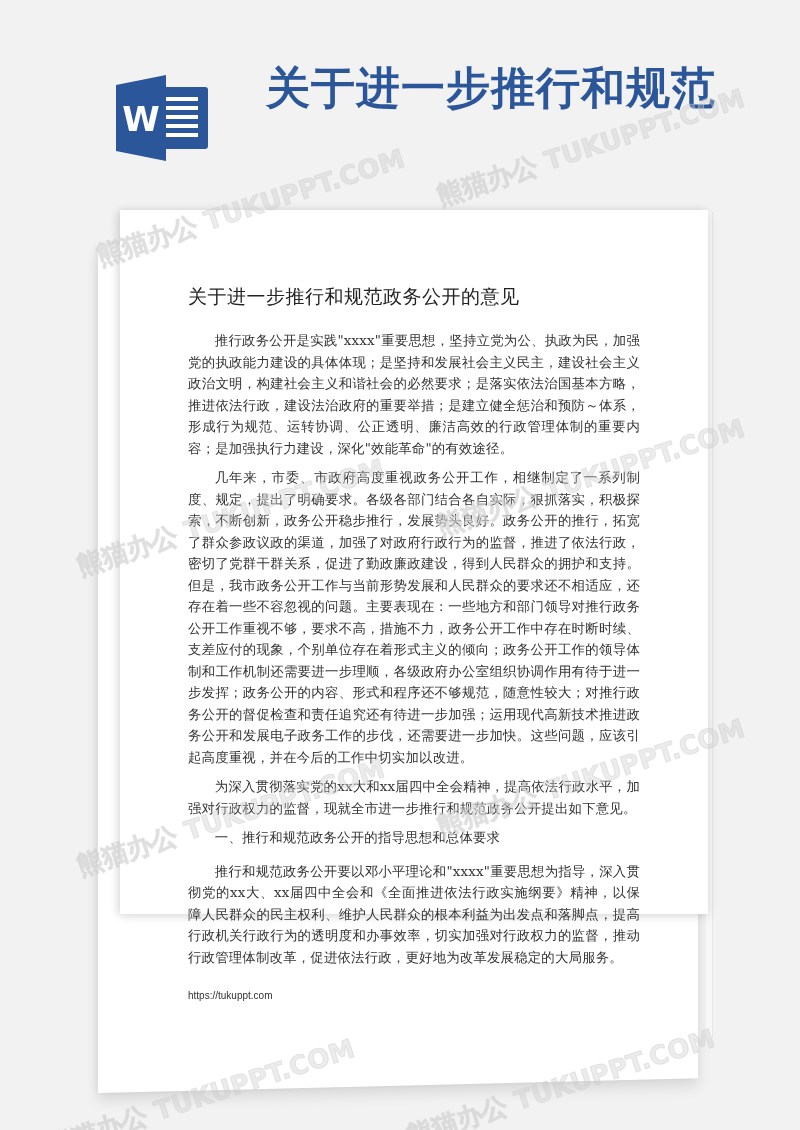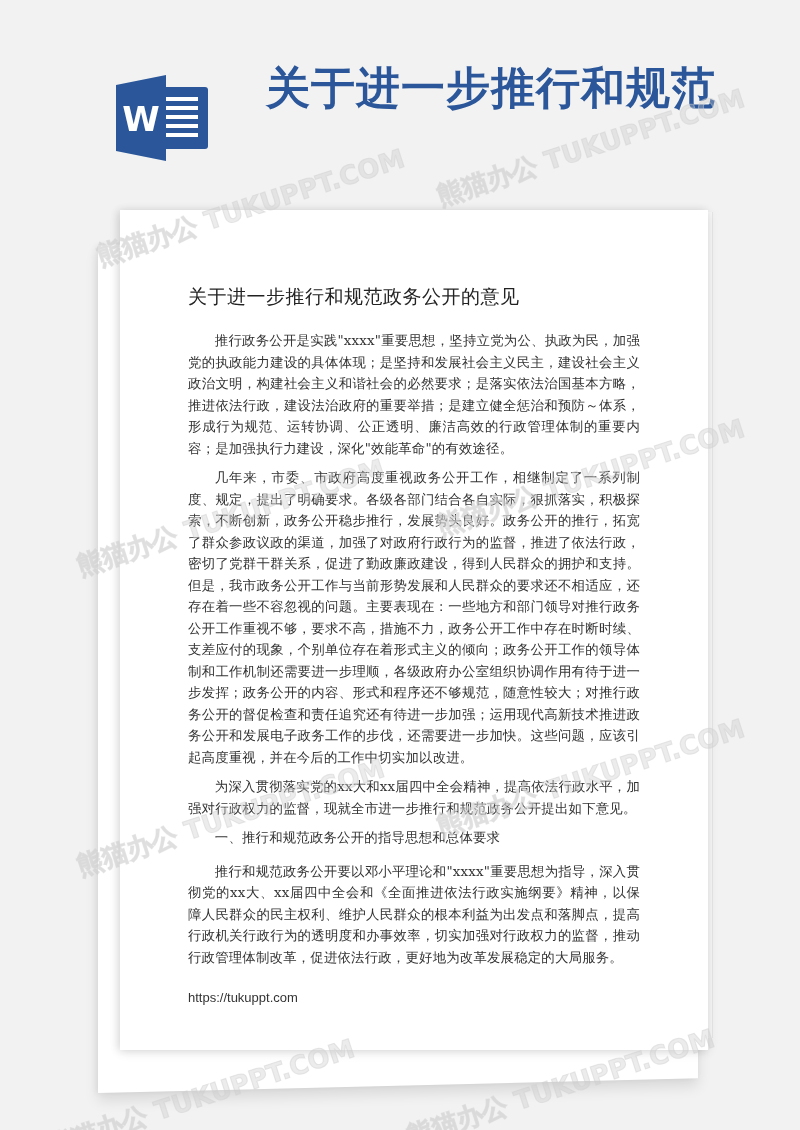--- a/index.html
+++ b/index.html
@@ -20,39 +20,39 @@
       position: absolute; left: 98px; top: 245px; width: 600px; height: 848px;
       background: #ffffff;
       transform: skewY(-1.4deg); transform-origin: left top;
       box-shadow: 0 8px 14px rgba(0,0,0,0.10), -2px 0 6px rgba(0,0,0,0.06);
     }
     .mid-sheet {
       position: absolute; left: 706px; top: 212px; width: 6px; height: 826px;
       background: #f7f7f7; border-right: 1px solid #e6e6e6;
     }
     .page {
-      position: absolute; left: 120px; top: 210px; width: 588px; height: 840px;
+      position: absolute; left: 120px; top: 210px; width: 588px; height: 704px;
       background: #ffffff;
       box-shadow: 0 2px 10px rgba(0,0,0,0.12), -3px 0 8px rgba(0,0,0,0.07);
     }
     .doc-title {
       position: absolute; left: 68px; top: 74px; margin: 0;
       font-size: 19px; font-weight: normal; color: #222; letter-spacing: 0.5px;
       font-family: "DejaVu Serif", "Liberation Serif", serif;
     }
     .doc-body { position: absolute; left: 68px; top: 120px; width: 452px; }
     .para {
       margin: 0 0 8px 0; font-size: 13.4px; line-height: 21.5px; color: #333;
       text-indent: 2em; text-align: justify; letter-spacing: 0.2px;
     }
     .para.heading { margin-bottom: 12px; }
     .footer-url {
       position: absolute; left: 68px; top: 780px;
       font-family: "Liberation Sans", "DejaVu Sans", sans-serif;
-      font-size: 13px; color: #333;
+      font-size: 10px; color: #333;
     }
     .watermark {
       position: absolute; color: rgba(200,200,200,0.35);
       font-family: "DejaVu Sans", "Liberation Sans", sans-serif; font-weight: bold;
       font-size: 26px; transform: rotate(-18deg); white-space: nowrap; pointer-events: none;
       -webkit-text-stroke: 1px rgba(210,210,210,0.5);
     }
   </style>
 </head>
 <body>

